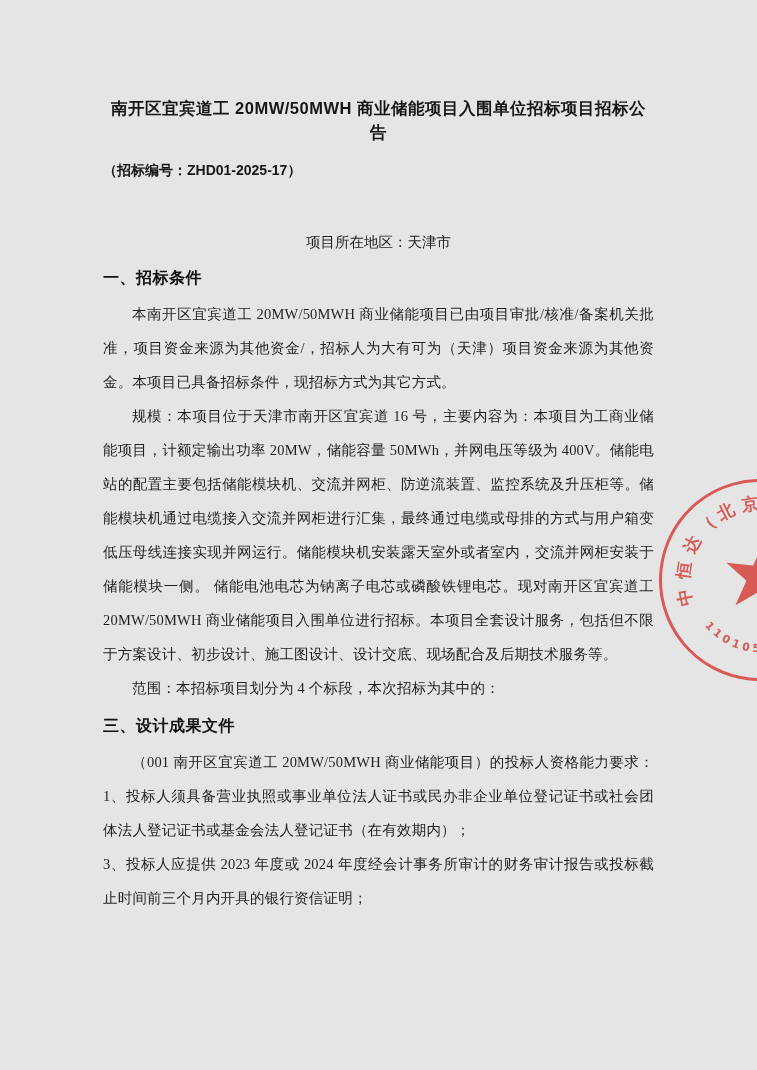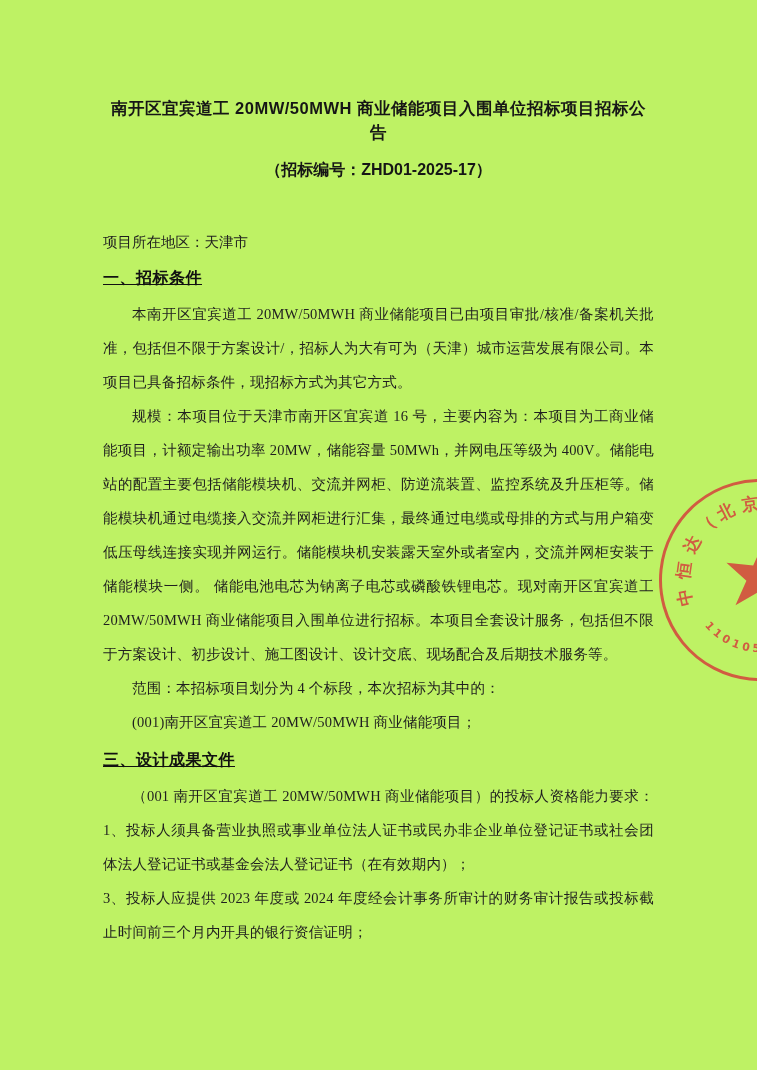--- a/index.html
+++ b/index.html
@@ -4,60 +4,59 @@
 <style>
   html, body {
     margin: 0;
     padding: 0;
     background: #ffffff;
   }
   .page {
     position: relative;
     width: 757px;
     height: 1070px;
-    background: #bef264;
+    background: #e5e5e5;
     overflow: hidden;
     font-family: "Liberation Serif", serif;
     color: #1f1f1f;
     box-sizing: border-box;
     padding: 96px 103px 0 103px;
   }
   .title {
     font-family: "Liberation Sans", sans-serif;
     font-size: 16.5px;
     font-weight: bold;
     text-align: center;
     color: #161616;
     margin: 0;
     line-height: 24px;
     letter-spacing: 0.5px;
   }
   .subtitle {
     font-family: "Liberation Sans", sans-serif;
-    font-size: 16px;
+    font-size: 14px;
     font-weight: bold;
-    text-align: center;
     color: #161616;
     margin: 14px 0 12px 0;
     line-height: 24px;
   }
   .loc {
     margin: 45px 0 0 0;
     font-size: 14.5px;
     line-height: 30px;
+    text-align: center;
   }
   h3.sec {
     font-family: "Liberation Sans", sans-serif;
     font-size: 16px;
     font-weight: bold;
     color: #111111;
     margin: 5px 0 3px 0;
     line-height: 32px;
     letter-spacing: 0.5px;
-    text-decoration: underline;
   }
   p.para {
     font-size: 14.5px;
     line-height: 34px;
     margin: 0;
     text-align: justify;
     text-justify: inter-ideograph;
     letter-spacing: 0.2px;
   }
   p.indent { text-indent: 2em; }
@@ -127,25 +126,24 @@
 <body>
 
 <div class="page">
 
   <h1 class="title">南开区宜宾道工 20MW/50MWH 商业储能项目入围单位招标项目招标公告</h1>
   <h2 class="subtitle">（招标编号：ZHD01-2025-17）</h2>
 
   <p class="loc">项目所在地区：天津市</p>
 
   <h3 class="sec">一、招标条件</h3>
-  <p class="para indent">本南开区宜宾道工 20MW/50MWH 商业储能项目已由项目审批/核准/备案机关批准，包括但不限于方案设计/，招标人为大有可为（天津）城市运营发展有限公司。本项目已具备招标条件，现招标方式为其它方式。</p>
+  <p class="para indent">本南开区宜宾道工 20MW/50MWH 商业储能项目已由项目审批/核准/备案机关批准，项目资金来源为其他资金/，招标人为大有可为（天津）项目资金来源为其他资金。本项目已具备招标条件，现招标方式为其它方式。</p>
 
   <p class="para indent">规模：本项目位于天津市南开区宜宾道 16 号，主要内容为：本项目为工商业储能项目，计额定输出功率 20MW，储能容量 50MWh，并网电压等级为 400V。储能电站的配置主要包括储能模块机、交流并网柜、防逆流装置、监控系统及升压柜等。储能模块机通过电缆接入交流并网柜进行汇集，最终通过电缆或母排的方式与用户箱变低压母线连接实现并网运行。储能模块机安装露天室外或者室内，交流并网柜安装于储能模块一侧。 储能电池电芯为钠离子电芯或磷酸铁锂电芯。现对南开区宜宾道工 20MW/50MWH 商业储能项目入围单位进行招标。本项目全套设计服务，包括但不限于方案设计、初步设计、施工图设计、设计交底、现场配合及后期技术服务等。</p>
   <p class="para indent">范围：本招标项目划分为 4 个标段，本次招标为其中的：</p>
-  <p class="para indent">(001)南开区宜宾道工 20MW/50MWH 商业储能项目；</p>
 
   <h3 class="sec">三、设计成果文件</h3>
   <p class="para indent">（001 南开区宜宾道工 20MW/50MWH 商业储能项目）的投标人资格能力要求：1、投标人须具备营业执照或事业单位法人证书或民办非企业单位登记证书或社会团体法人登记证书或基金会法人登记证书（在有效期内）；</p>
   <p class="para">3、投标人应提供 2023 年度或 2024 年度经会计事务所审计的财务审计报告或投标截止时间前三个月内开具的银行资信证明；</p>
 
   <div class="seal">
     <div class="seal-ring"></div>
     <div class="seal-star">★</div>
     <span class="seal-char c0">中</span>
     <span class="seal-char c1">恒</span>

